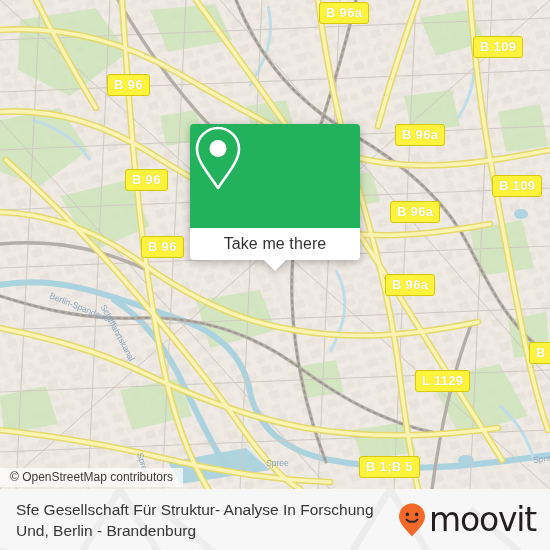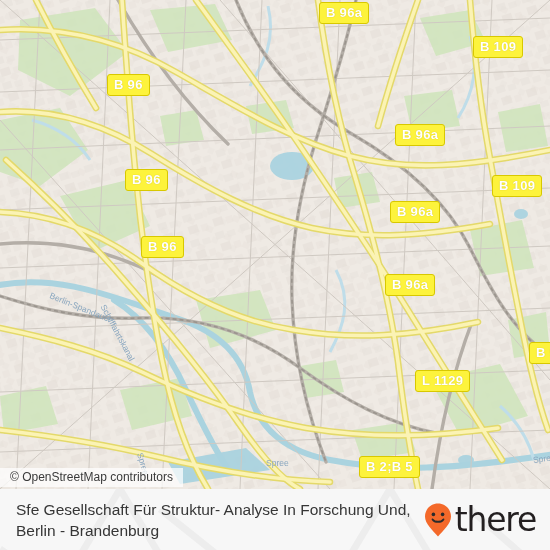--- a/index.html
+++ b/index.html
@@ -262,33 +262,45 @@
         <div class="shield" style="left: 473px; top: 36px;">B 109</div>
         <div class="shield" style="left: 107px; top: 74px;">B 96</div>
         <div class="shield" style="left: 395px; top: 124px;">B 96a</div>
         <div class="shield" style="left: 492px; top: 175px;">B 109</div>
         <div class="shield" style="left: 125px; top: 169px;">B 96</div>
         <div class="shield" style="left: 390px; top: 201px;">B 96a</div>
         <div class="shield" style="left: 141px; top: 236px;">B 96</div>
         <div class="shield" style="left: 385px; top: 274px;">B 96a</div>
         <div class="shield" style="left: 529px; top: 342px;">B 9</div>
         <div class="shield" style="left: 415px; top: 370px;">L 1129</div>
-        <div class="shield" style="left: 359px; top: 456px;">B 2;B 5</div>
+        <div class="shield" style="left: 359px; top: 456px;">B 1;B 5</div>
       </div>
 
     <div id="water-labels">
         <div class="water-label" style="left: 50px; top: 290px; transform: rotate(22deg); transform-origin: left center;">Berlin-Spandauer</div>
         <div class="water-label" style="left: 103px; top: 300px; transform: rotate(62deg); transform-origin: left center;">Schifffahrtskanal</div>
         <div class="water-label" style="left: 140px; top: 448px; transform: rotate(74deg); transform-origin: left center;">Spree</div>
         <div class="water-label" style="left: 266px; top: 458px; transform: rotate(0deg); transform-origin: left center;">Spree</div>
         <div class="water-label" style="left: 533px; top: 455px; transform: rotate(-8deg); transform-origin: left center;">Spree</div>
       </div>
 
     <div id="attribution">© OpenStreetMap contributors</div>
 
+    <div id="callout">
+      <div id="callout-green" style="background: rgb(34, 178, 92);">
+        <svg width="56" height="70" viewBox="0 0 56 70">
+          <path d="M28,4 C16.4,4 7,13.4 7,25 C7,38 21,53 28,64 C35,53 49,38 49,25 C49,13.4 39.6,4 28,4 Z" fill="none" stroke="#ffffff" stroke-width="2.6" stroke-linejoin="round"></path>
+          <circle cx="28" cy="24.5" r="8.5" fill="#ffffff"></circle>
+        </svg>
+      </div>
+      <div id="callout-white">
+        <span id="callout-label">Take me there</span>
+        <div id="callout-tail"></div>
+      </div>
+    </div>
   </div>
 
   <div id="footer">
     <svg id="footer-watermark" width="550" height="140" viewBox="0 0 550 140">
       <g stroke="#ececec" stroke-width="7" fill="none">
         <path d="M60,140 L120,40 L180,140"></path>
         <path d="M330,140 L390,40 L450,140"></path>
         <path d="M160,60 L260,140"></path>
         <path d="M470,60 L550,130"></path>
         <path d="M0,100 L60,140"></path>
@@ -297,18 +309,18 @@
 
     <div id="footer-inner">
       <div id="poi-title">Sfe Gesellschaft Für Struktur- Analyse In Forschung Und, Berlin - Brandenburg</div>
       <div id="brand">
         <svg width="30" height="36" viewBox="0 0 30 36">
           <path d="M15,1.5 C7.8,1.5 2,7.3 2,14.5 C2,22 10,28.6 15,34.5 C20,28.6 28,22 28,14.5 C28,7.3 22.2,1.5 15,1.5 Z" fill="#f4692a"></path>
           <circle cx="10.4" cy="12.4" r="1.8" fill="#2b2b2b"></circle>
           <circle cx="19.6" cy="12.4" r="1.8" fill="#2b2b2b"></circle>
           <path d="M9.6,17.4 C11.6,20.6 18.4,20.6 20.4,17.4" fill="none" stroke="#2b2b2b" stroke-width="1.9" stroke-linecap="round"></path>
         </svg>
-        <span id="brand-wordmark">there</span>
+        <span id="brand-wordmark">moovit</span>
       </div>
     </div>
   </div>
 
 </div>
 
 </body></html>

